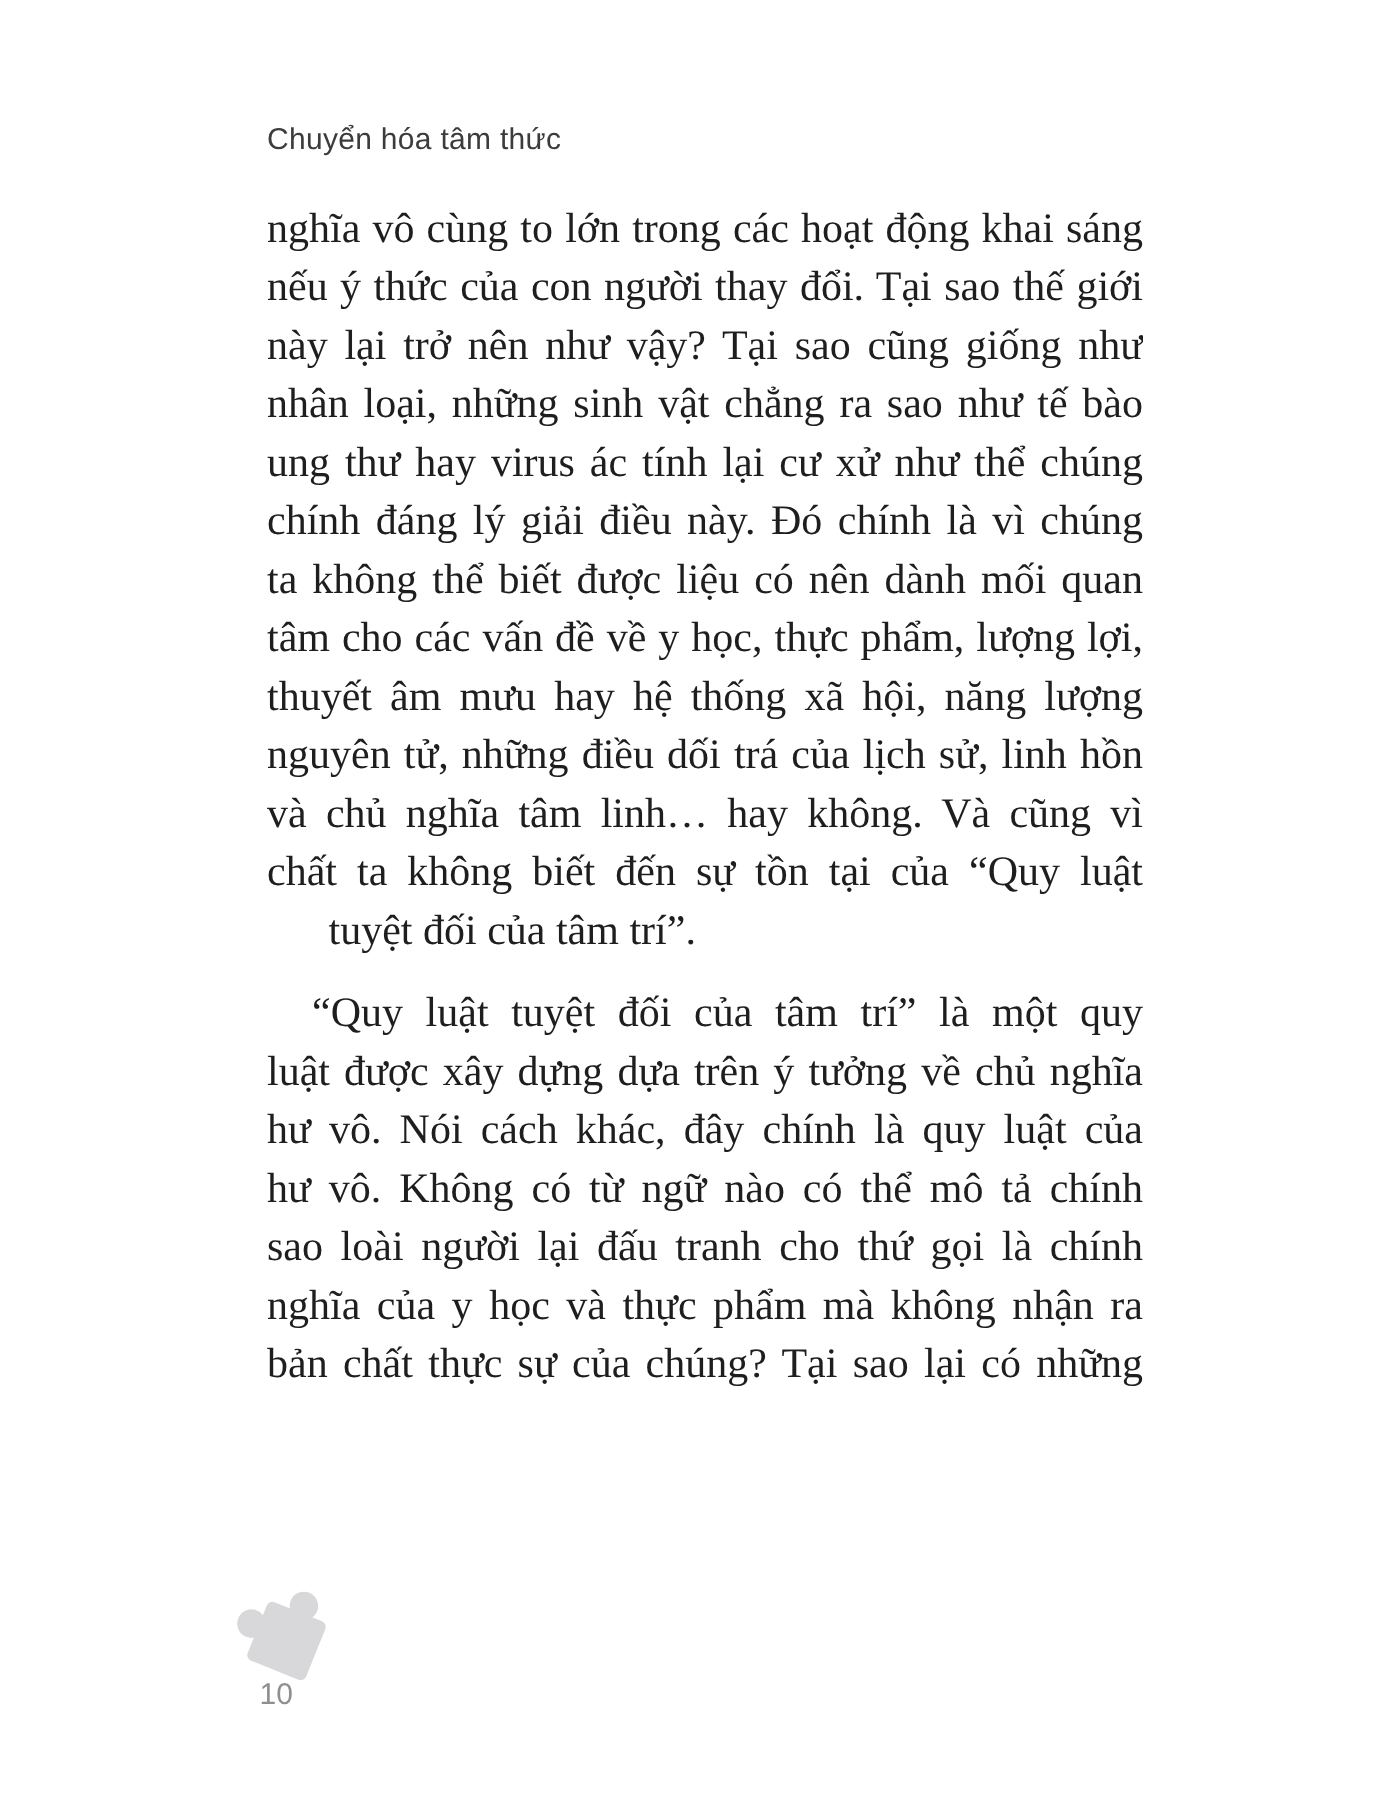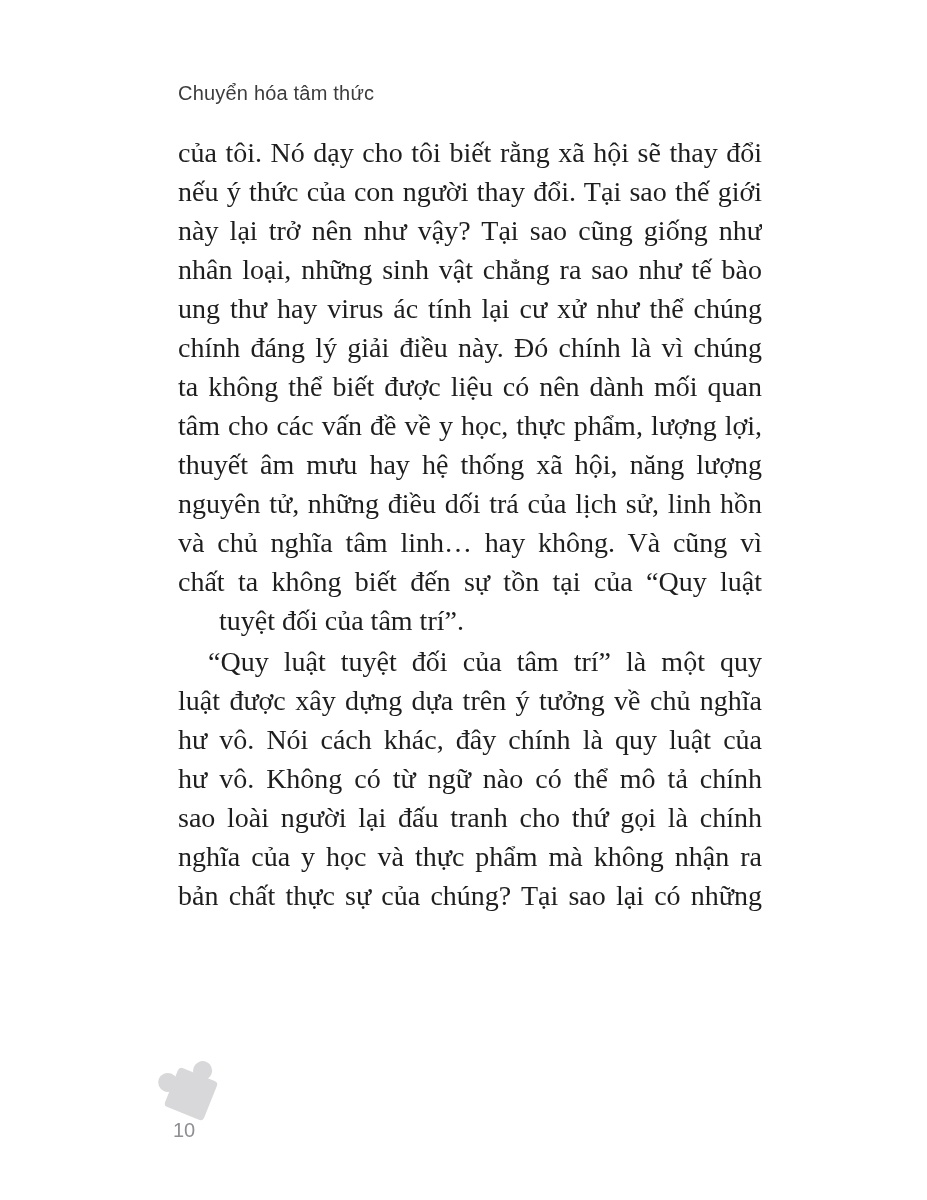--- a/index.html
+++ b/index.html
@@ -24,21 +24,21 @@
   }
   .body-text {
     position: absolute;
     left: 178px; top: 133px;
     width: 584px;
     color: #1e1e1e;
     font-size: 28px;
     line-height: 39px;
   }
   .paragraph { display: block; }
-  .paragraph + .paragraph { margin-top: 2px; }
+  .paragraph + .paragraph { margin-top: 16px; }
   .line {
     height: 39px;
     overflow: hidden;
     text-align: justify;
     text-align-last: justify;
     white-space: normal;
   }
   .line.lastline { text-align-last: left; margin-left: 41px; }
   .line.indent { padding-left: 30px; }
   .footer {
@@ -62,21 +62,21 @@
 </head>
 <body>
 
 <div class="page">
 
   <div class="running-header">Chuyển hóa tâm thức</div>
 
   <div class="body-text">
 
     <div class="paragraph">
-      <div class="line">của tôi. Nó dạy cho tôi biết rằng xã hội sẽ thay đổi</div>
+      <div class="line">nghĩa vô cùng to lớn trong các hoạt động khai sáng</div>
       <div class="line">nếu ý thức của con người thay đổi. Tại sao thế giới</div>
       <div class="line">này lại trở nên như vậy? Tại sao cũng giống như</div>
       <div class="line">nhân loại, những sinh vật chẳng ra sao như tế bào</div>
       <div class="line">ung thư hay virus ác tính lại cư xử như thể chúng</div>
       <div class="line">chính đáng lý giải điều này. Đó chính là vì chúng</div>
       <div class="line">ta không thể biết được liệu có nên dành mối quan</div>
       <div class="line">tâm cho các vấn đề về y học, thực phẩm, lượng lợi,</div>
       <div class="line">thuyết âm mưu hay hệ thống xã hội, năng lượng</div>
       <div class="line">nguyên tử, những điều dối trá của lịch sử, linh hồn</div>
       <div class="line">và chủ nghĩa tâm linh… hay không. Và cũng vì</div>

